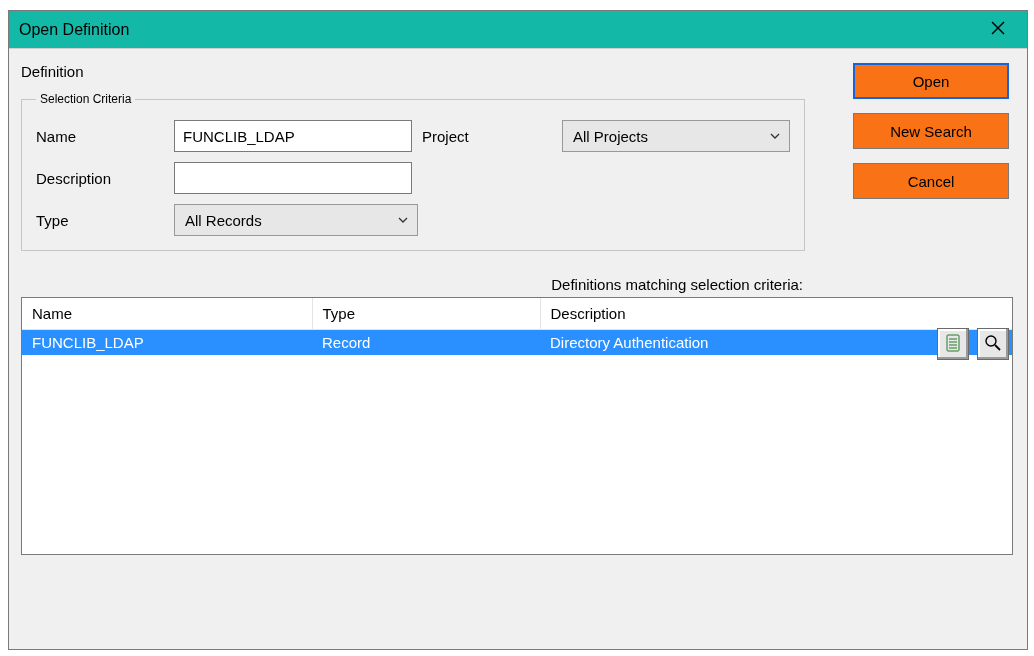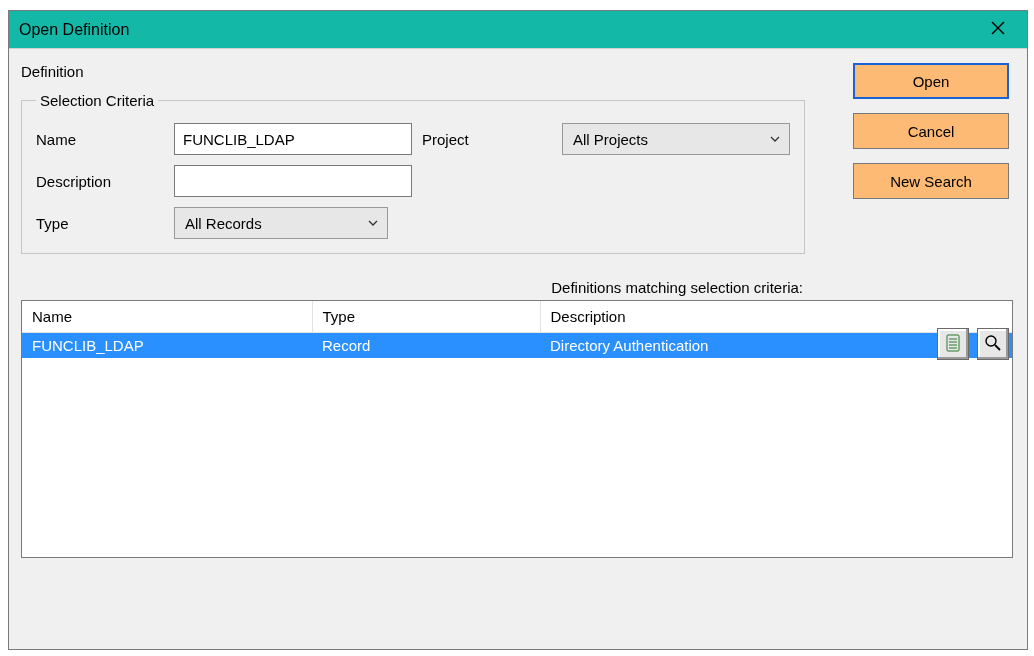--- a/index.html
+++ b/index.html
@@ -77,21 +77,21 @@
     font: inherit;
   }
 
   fieldset.criteria {
     border: 1px solid #c6c6c6;
     margin: 0 210px 10px 0;
     padding: 10px 14px 14px 14px;
   }
   fieldset.criteria legend {
     padding: 0 4px;
-    font-size: 15px;
+    font-size: 12px;
     margin-top: 42px;
   }
   .crit-row {
     display: flex;
     align-items: center;
     margin-top: 10px;
   }
   .crit-row:first-of-type { margin-top: 4px; }
   .crit-row .lbl { width: 138px; }
   .crit-row .c2 { width: 238px; }
@@ -101,21 +101,21 @@
     position: absolute;
     top: 52px;
     right: 18px;
     display: flex;
     flex-direction: column;
     gap: 14px;
   }
   .btn {
     width: 156px;
     height: 36px;
-    background: #fdba74;
+    background: #f97316;
     border: 1px solid #7a7a7a;
     display: flex;
     align-items: center;
     justify-content: center;
     cursor: pointer;
     font: inherit;
   }
   .btn.primary {
     border: 2px solid #1a62d8;
   }
@@ -218,21 +218,21 @@
         </div>
       </div>
 
       <div class="crit-row">
         <span class="lbl">Description</span>
         <input class="textbox c2" value="" style="">
       </div>
 
       <div class="crit-row">
         <span class="lbl">Type</span>
-        <div class="dd c2" style="width:214px">
+        <div class="dd c2" style="width:244px">
           <span>All Records</span>
           <span class="chev">
             <svg viewBox="0 0 12 12">
                 <polyline points="2,4 6,8 10,4" fill="none" stroke="#333" stroke-width="1.3"></polyline>
               </svg>
           </span>
         </div>
       </div>
     </fieldset>
 
@@ -256,22 +256,22 @@
             <td>Directory Authentication</td>
           </tr>
         </tbody>
       </table>
     </div>
 
   </div>
 
   <div class="right-buttons">
     <button class="btn primary">Open</button>
+    <button class="btn">New Search</button>
     <button class="btn">Cancel</button>
-    <button class="btn">New Search</button>
   </div>
 
   <div class="toolbar-icons">
     <div class="icon-btn">
       <span>
         <svg viewBox="0 0 18 18">
           <rect x="3" y="1" width="12" height="16" rx="1" fill="#e7e7e7" stroke="#2a7a2a" stroke-width="1"></rect>
           <line x1="5" y1="5" x2="13" y2="5" stroke="#2a7a2a" stroke-width="1"></line>
           <line x1="5" y1="8" x2="13" y2="8" stroke="#2a7a2a" stroke-width="1"></line>
           <line x1="5" y1="11" x2="13" y2="11" stroke="#2a7a2a" stroke-width="1"></line>

